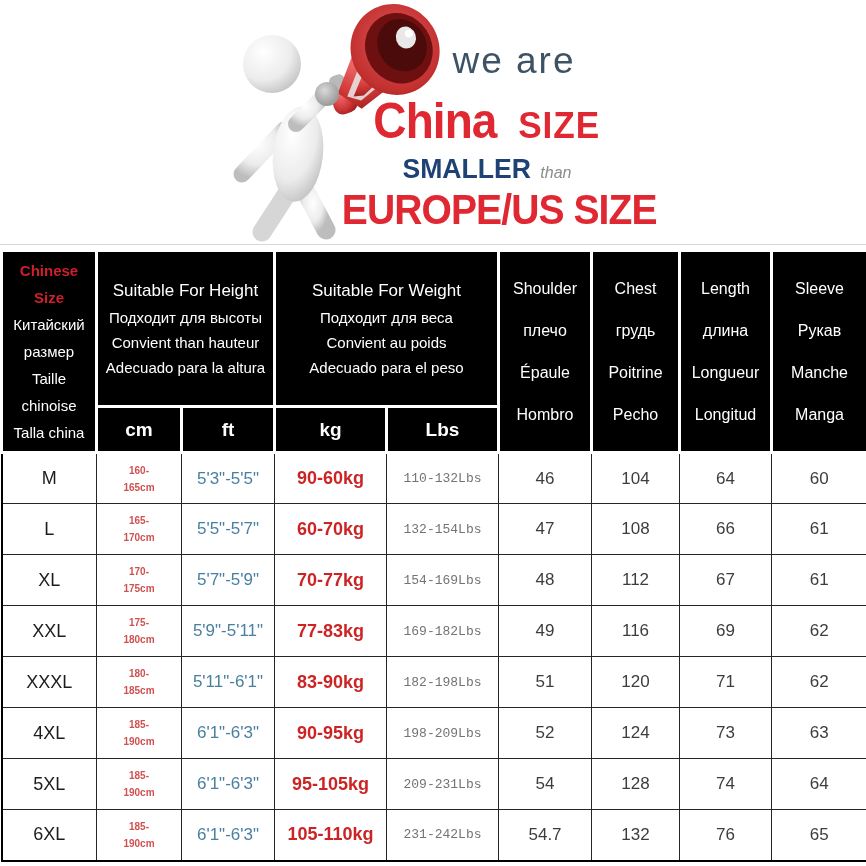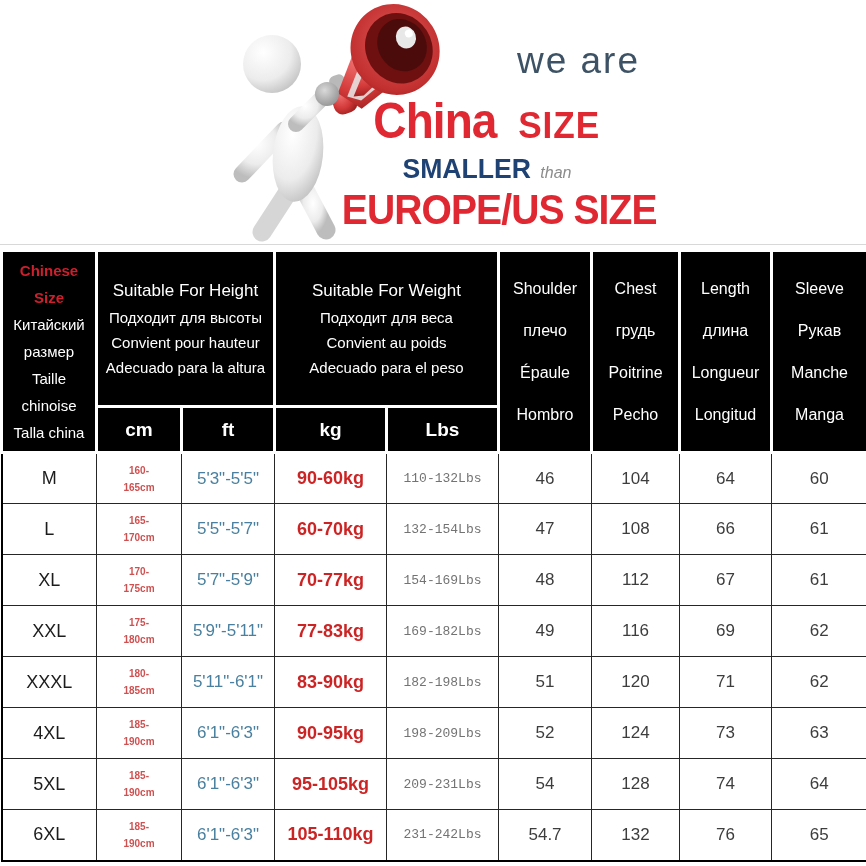--- a/index.html
+++ b/index.html
@@ -7,21 +7,21 @@
   body {
     width:866px; height:866px; background:#ffffff; overflow:hidden;
     font-family:"Liberation Sans", sans-serif;
   }
 
   
   .banner { position:relative; width:866px; height:244px; background:#fff; }
   .figure-wrap { position:absolute; left:226px; top:2px; width:238px; height:240px; }
   .banner-text { position:absolute; left:330px; top:40px; width:310px; text-align:center; }
   .we-are {
-    text-align:right; padding-left:58px; font-size:37px; color:#3d5365;
+    text-align:center; padding-left:58px; font-size:37px; color:#3d5365;
     letter-spacing:2px;
   }
   .china-line { margin-top:10px; white-space:nowrap; }
   .china-word {
     display:inline-block; font-size:50px; font-weight:bold; color:#e02832;
     letter-spacing:-1px; transform:scaleX(0.92); transform-origin:center;
   }
   .size-word1 {
     display:inline-block; font-size:37px; font-weight:bold; color:#e02832;
     letter-spacing:1px; margin-left:10px; transform:scaleX(0.95);
@@ -164,21 +164,21 @@
           <div class="red-hdr">Size</div>
           <div>Китайский</div>
           <div>размер</div>
           <div>Taille</div>
           <div>chinoise</div>
           <div>Talla china</div>
         </td>
         <td class="hd" colspan="2">
           <div class="g-line g-title">Suitable For Height</div>
           <div class="g-line">Подходит для высоты</div>
-          <div class="g-line">Convient pour hauteur</div>
+          <div class="g-line">Convient than hauteur</div>
           <div class="g-line">Adecuado para la altura</div>
         </td>
         <td class="hd" colspan="2">
           <div class="g-line g-title">Suitable For Weight</div>
           <div class="g-line">Подходит для веса</div>
           <div class="g-line">Convient au poids</div>
           <div class="g-line">Adecuado para el peso</div>
         </td>
         <td class="hd dim-hd" rowspan="2">
           <div>Shoulder</div>

